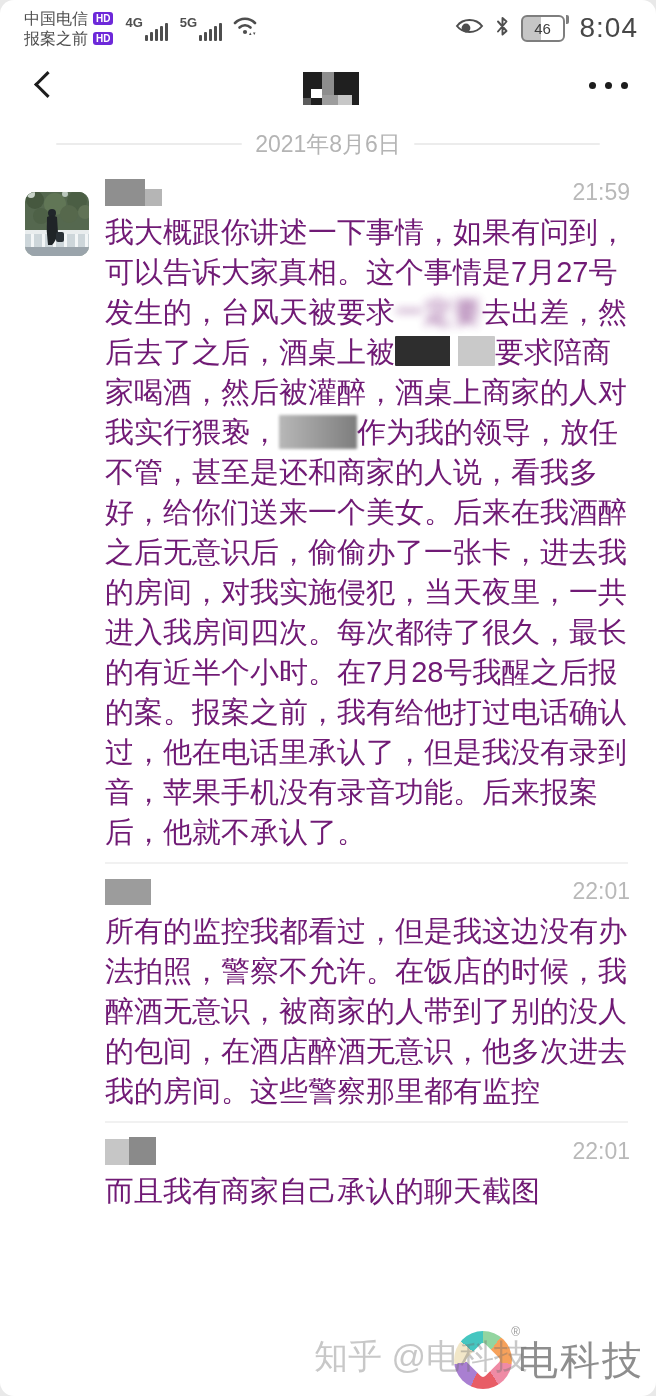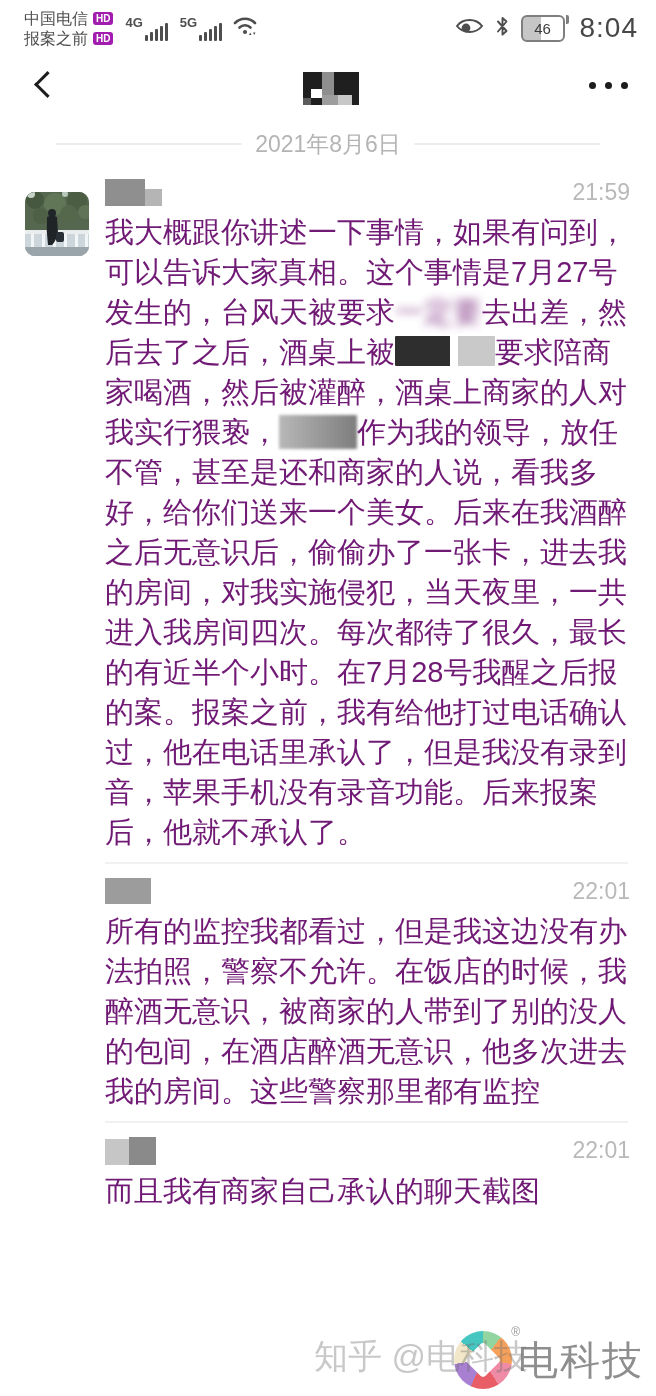--- a/index.html
+++ b/index.html
@@ -1,26 +1,26 @@
 <!DOCTYPE html>
 <html><head>
 <meta charset="utf-8">
 <style>
   html,body{margin:0;padding:0;background:#e9e9e9;}
   .screen{position:relative;width:656px;height:1396px;margin:0 auto;background:#ffffff;
-          font-family:"Liberation Sans",sans-serif;color:#141414;overflow:hidden;}
+          font-family:"Liberation Sans",sans-serif;color:#141414;overflow:hidden;border-radius:14px;}
 
   
   .status-bar{position:absolute;top:0;left:0;right:0;height:52px;display:flex;
               justify-content:space-between;align-items:center;padding:4px 18px 0 24px;
               box-sizing:border-box;color:#4e4e4e;}
   .sb-left{display:flex;align-items:center;gap:10px;}
   .carriers{display:flex;flex-direction:column;gap:1px;}
   .carrier-row{display:flex;align-items:center;gap:5px;font-size:16px;line-height:19px;color:#4e4e4e;}
-  .hd-badge{background:#a21caf;color:#fff;font-size:10px;font-weight:bold;border-radius:3px;
+  .hd-badge{background:#6d28d9;color:#fff;font-size:10px;font-weight:bold;border-radius:3px;
             padding:1px 3px;line-height:11px;}
   .sig{display:flex;align-items:flex-end;margin-left:2px;}
   .sig-label{font-size:13px;font-weight:bold;margin:0 2px 11px 0;}
   .bars{display:flex;align-items:flex-end;gap:2px;}
   .bars i{display:block;width:3px;background:#4e4e4e;border-radius:1px;}
   .sb-right{display:flex;align-items:center;gap:11px;}
   .battery{position:relative;display:flex;align-items:flex-start;}
   .battery-body{width:40px;height:23px;border:2px solid #7e7e7e;border-radius:6px;
                 display:flex;align-items:center;justify-content:center;
                 background:linear-gradient(to right,#c6c6c6 0 46%,#ffffff 46%);}
@@ -45,21 +45,21 @@
   
   .date-row{position:absolute;top:128px;left:0;right:0;height:32px;display:flex;
             align-items:center;justify-content:center;gap:13px;color:#b4b4b4;font-size:23px;}
   .date-line{width:186px;height:2px;background:#ececec;border-radius:1px;}
 
   
   .message-list{position:absolute;top:165px;left:0;width:656px;}
   .message{position:relative;padding:0 26px 0 105px;box-sizing:border-box;}
   .avatar{position:absolute;left:25px;top:13px;width:64px;height:64px;border-radius:10px;
           overflow:hidden;cursor:pointer;}
-  .msg-head{display:flex;justify-content:space-between;align-items:flex-start;margin:14px 0 6px;}
+  .msg-head{display:flex;justify-content:space-between;align-items:center;margin:14px 0 6px;}
   .name-censor{display:flex;align-items:flex-start;}
   .name-censor i{display:block;}
   .msg-time{font-size:23px;color:#b9b9b9;line-height:27px;}
   .msg-body{width:527px;font-size:29px;line-height:40px;color:#701a75;word-break:break-all;}
   .inline-censor{display:inline-block;vertical-align:-4px;border-radius:1px;}
   .censor-dark{background:linear-gradient(90deg,#2e2e2e 0 55%,#ffffff 55% 63%,#c9c9c9 63%);}
   .censor-gray{background:linear-gradient(90deg,#b8b8b8,#7d7d7d);filter:blur(1.5px);vertical-align:-7px;}
   .msg-blur{filter:blur(4px);opacity:.8;}
   .divider{height:2px;background:#f1f1f1;margin:10px 28px 0 105px;}
   .message + .divider + .message .msg-head{}

